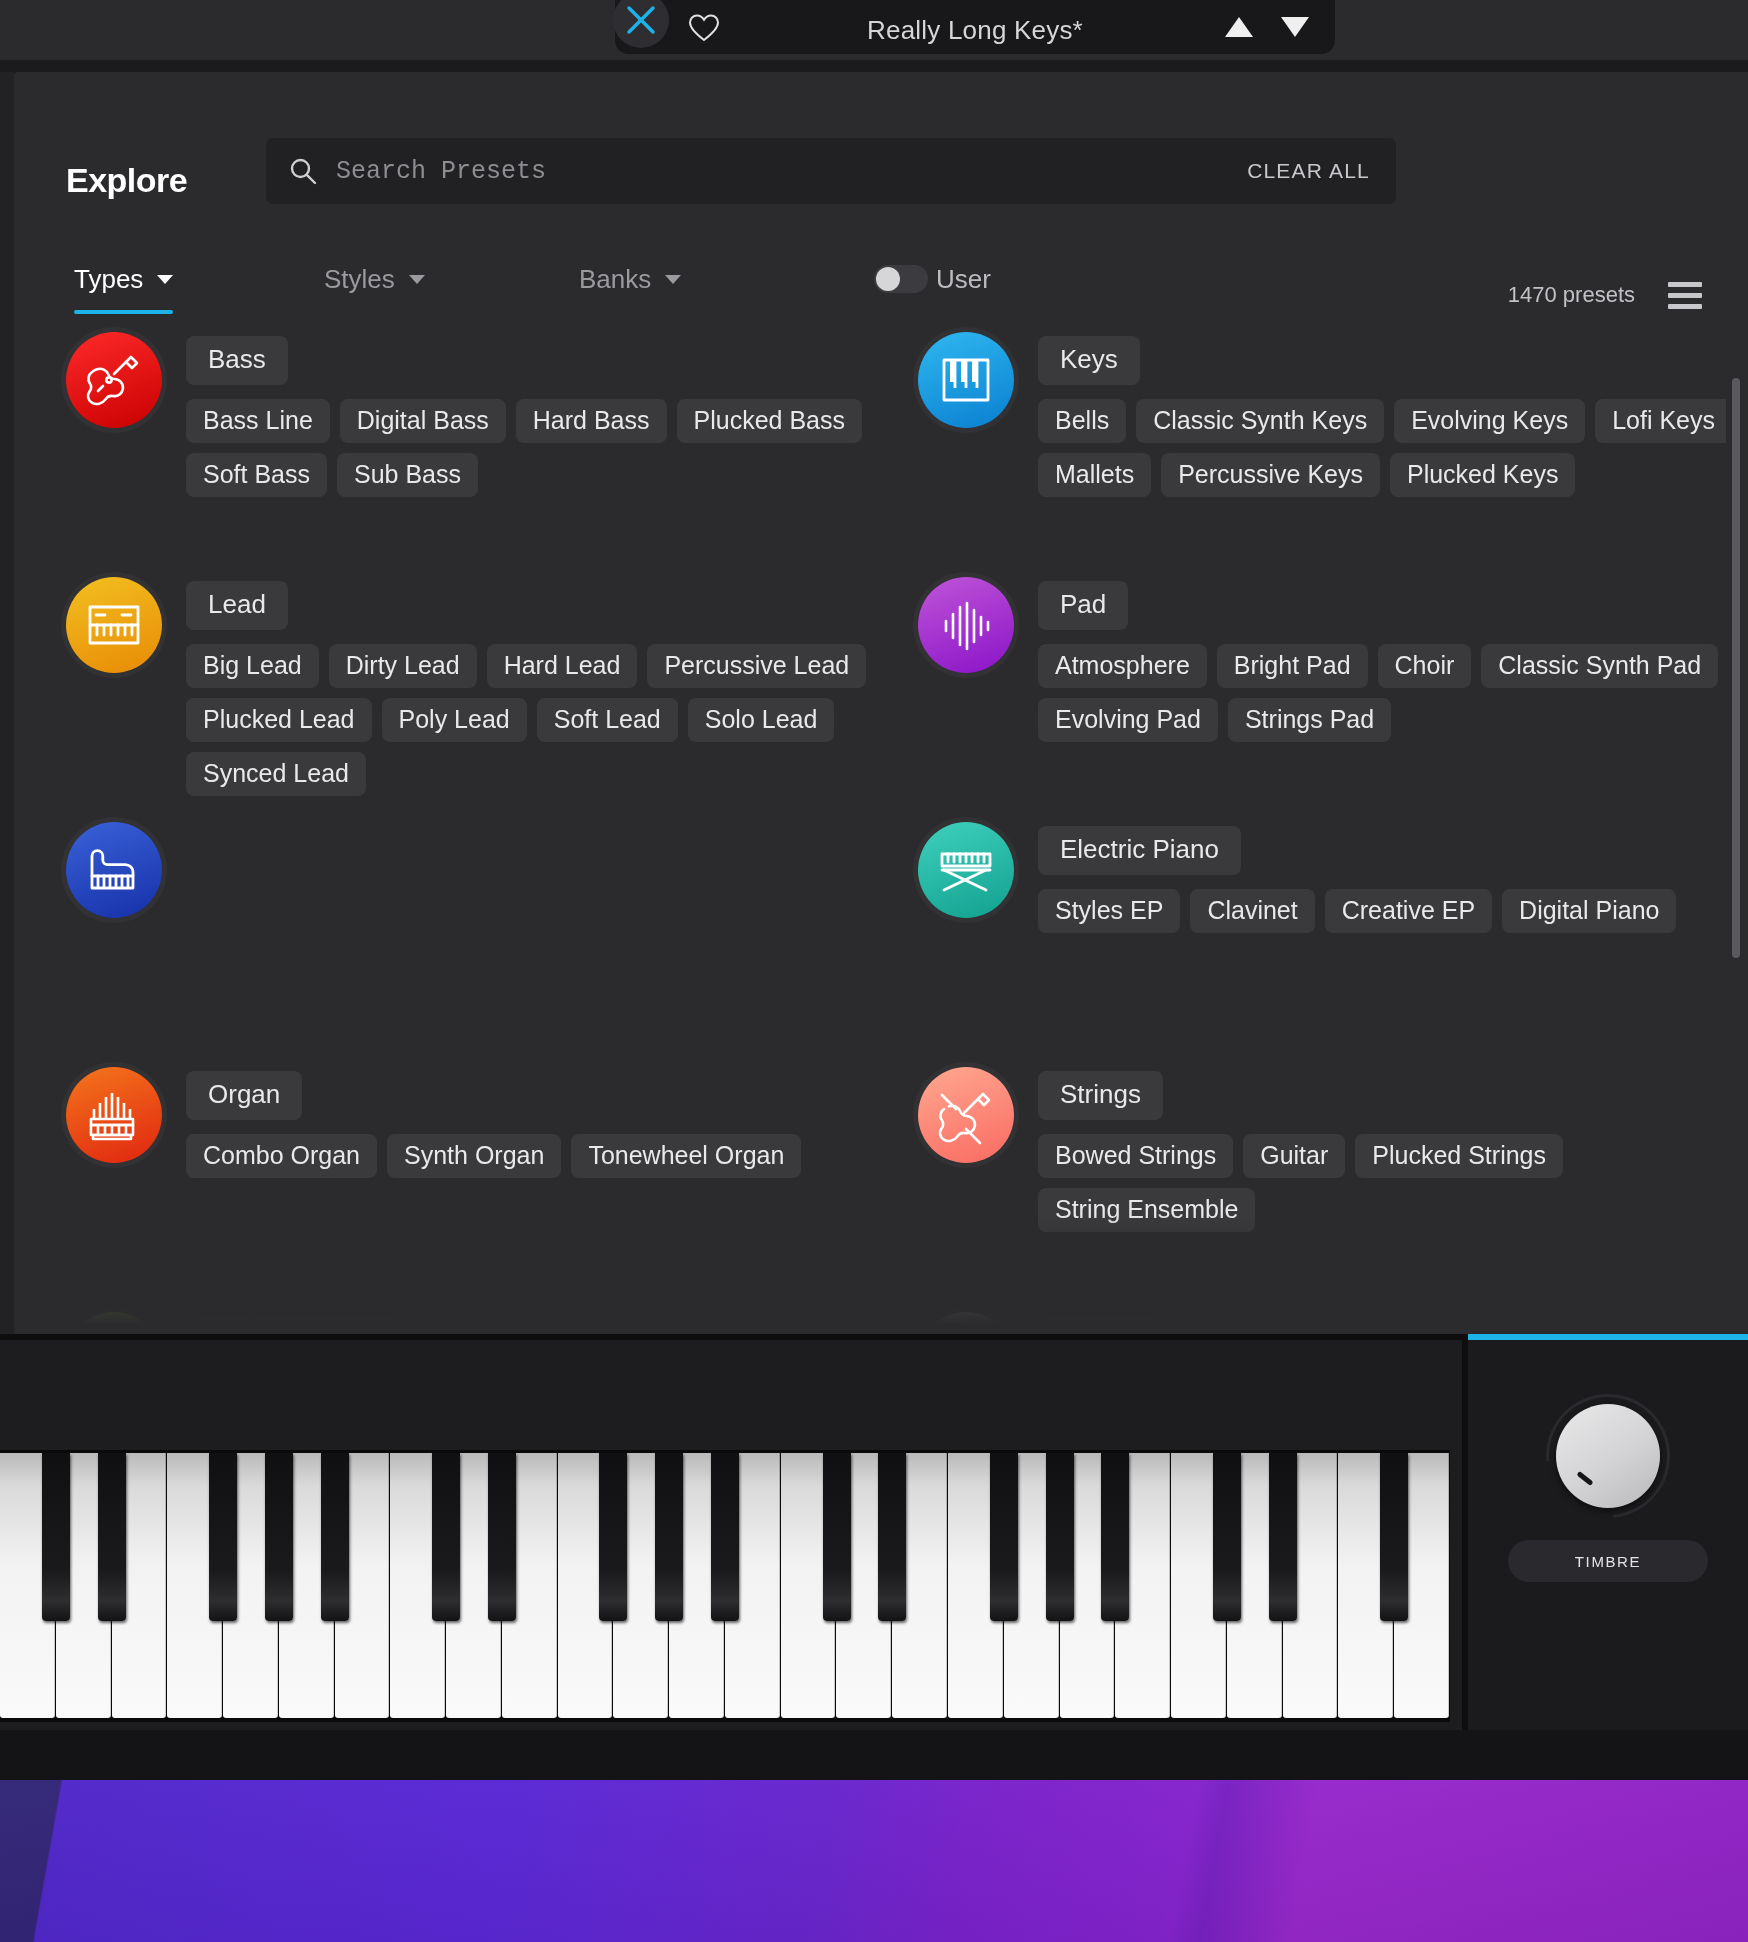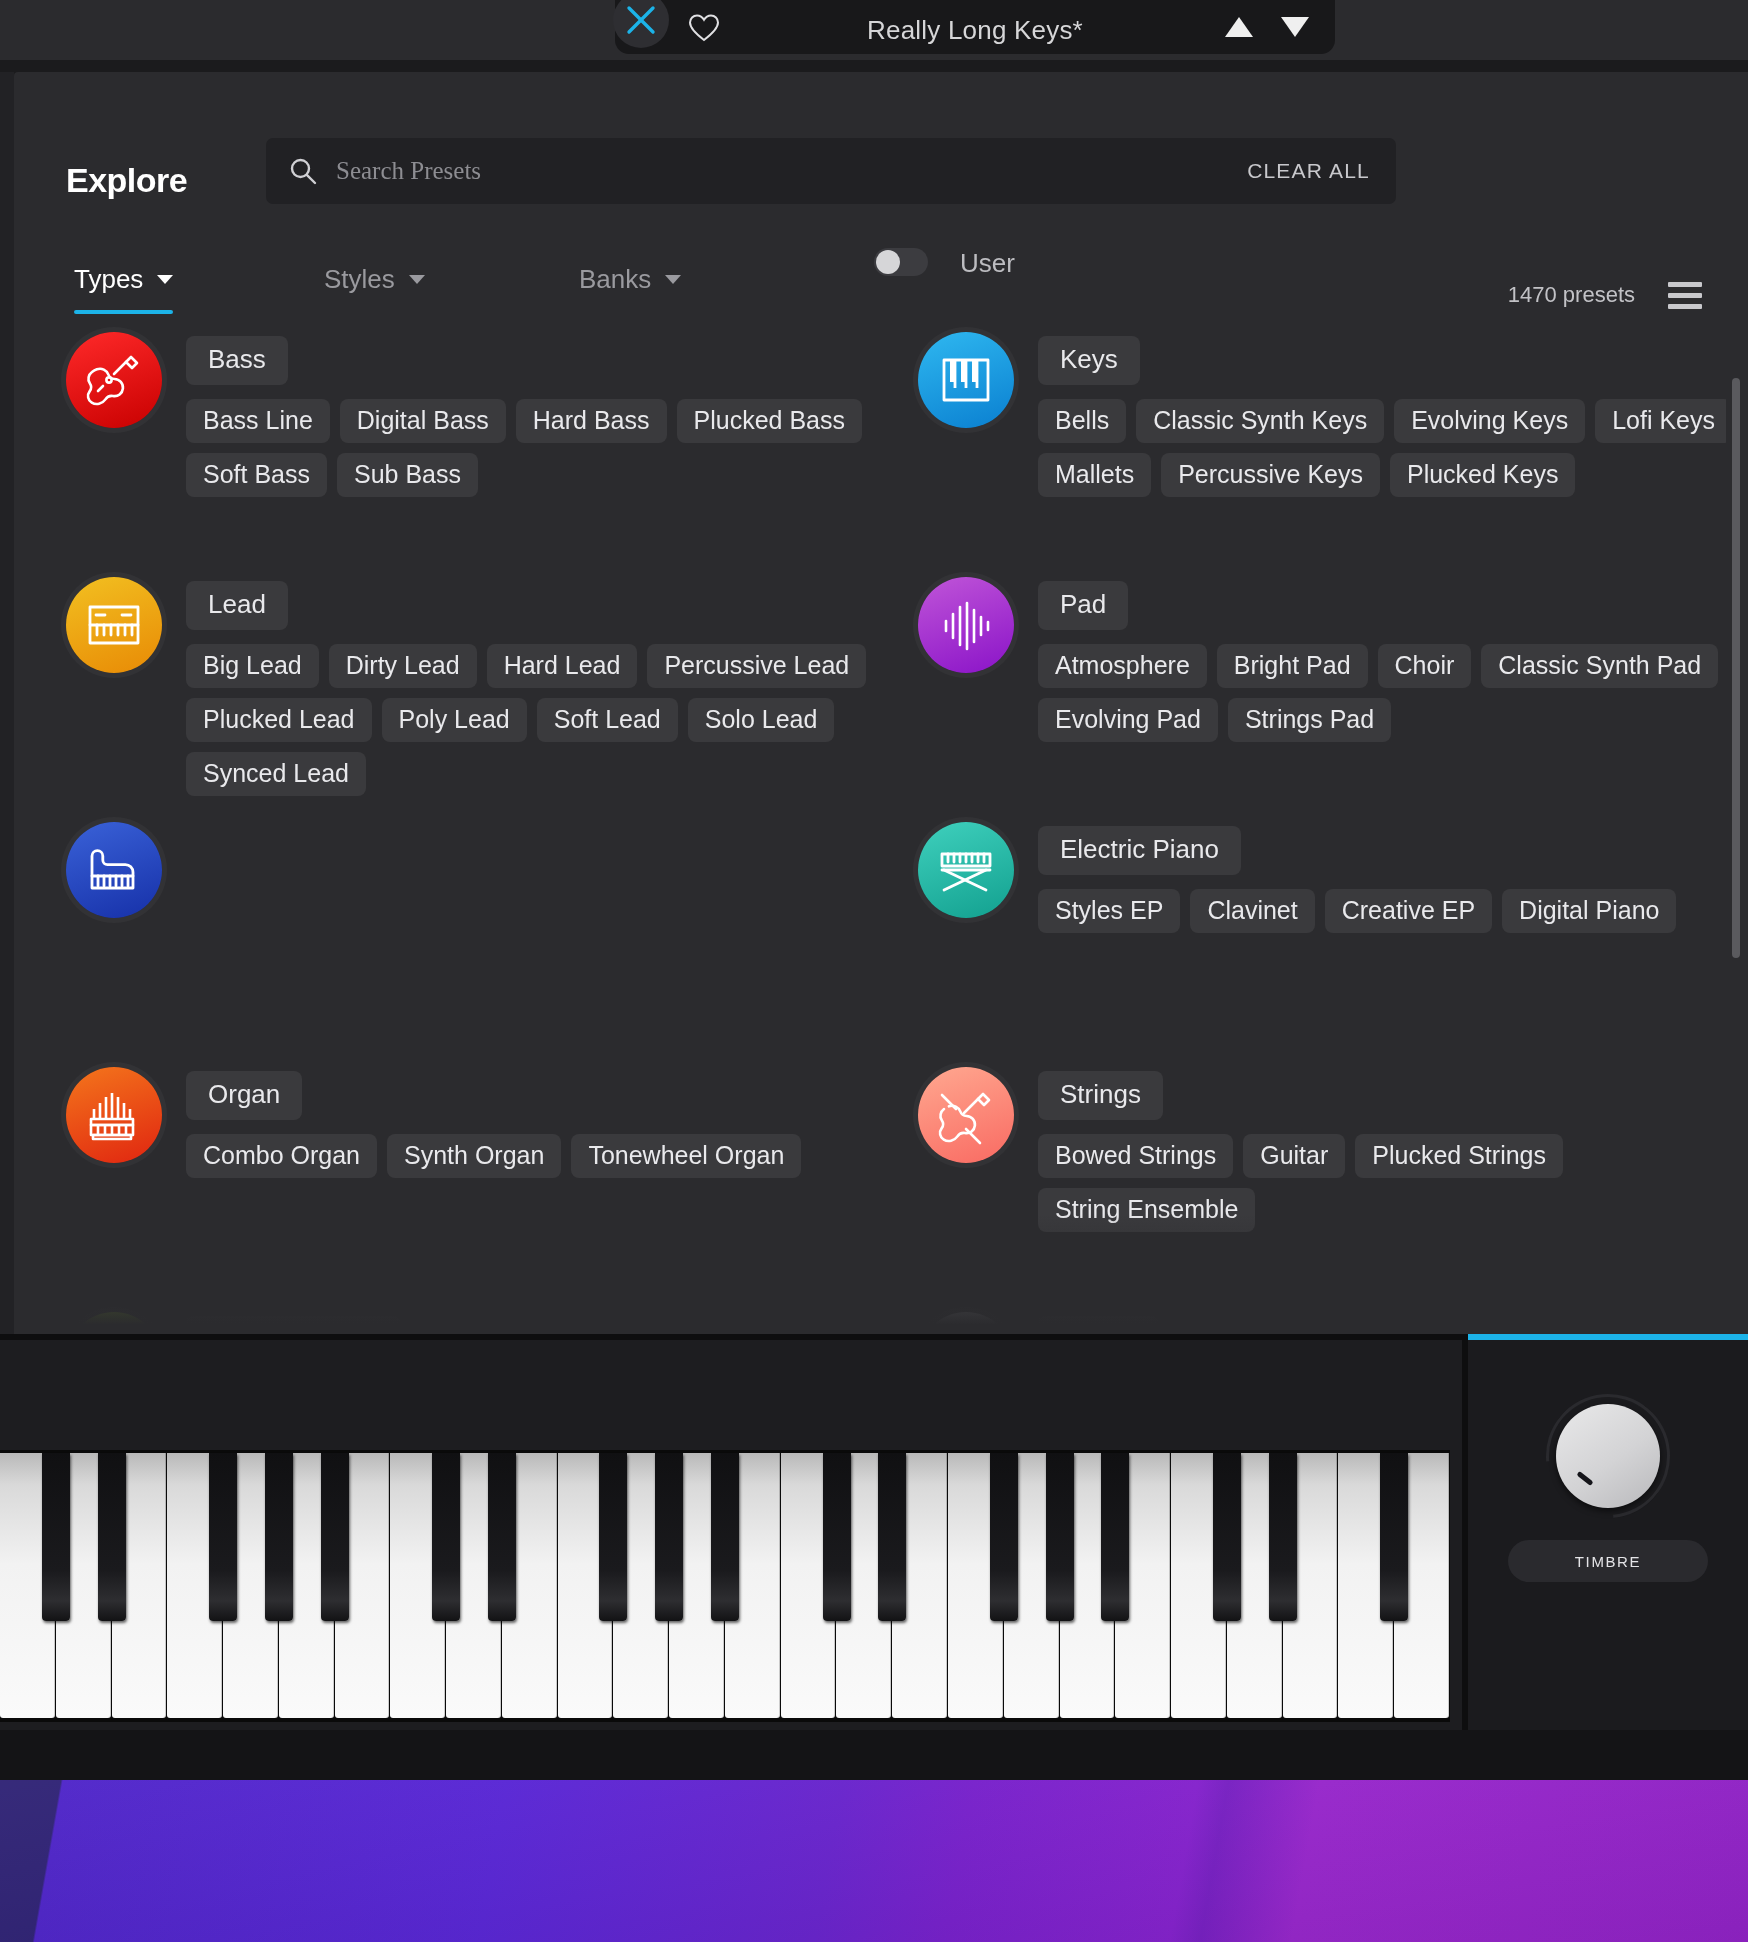--- a/index.html
+++ b/index.html
@@ -89,21 +89,21 @@
     letter-spacing: -.5px;
   }
   .searchbar {
     position: absolute; left: 252px; top: 66px; width: 1130px; height: 66px;
     background: #212124; border-radius: 7px;
     display: flex; align-items: center;
   }
   .search-icon { margin-left: 22px; width: 30px; height: 30px; flex: none; }
   .search-input {
     flex: 1; background: transparent; border: none; outline: none;
-    color: #e8e8ea; font-size: 25px; font-family: Liberation Serif, serif;
+    color: #e8e8ea; font-size: 25px; font-family: Liberation Mono, monospace;
     margin-left: 18px; padding: 0;
   }
   .search-input::placeholder { color: #8d8d92; }
   .clear-all {
     margin-right: 26px; color: #c8c8cc; font-size: 21px; letter-spacing: 1.2px;
     white-space: nowrap;
   }
 
   
   .filters {
@@ -123,21 +123,21 @@
   .filter-tab .underline {
     position: absolute; left: 0; bottom: -4px; width: 100%; height: 4px;
     background: #1cb3e8; border-radius: 2px;
   }
   #tab-types { left: 60px; }
   #tab-styles { left: 310px; }
   #tab-banks { left: 565px; }
 
   .user-toggle-wrap {
     position: absolute; left: 860px; top: 0; height: 62px;
-    display: flex; gap: 32px;
+    display: flex; align-items: center; gap: 8px;
   }
   .toggle {
     width: 54px; height: 28px; border-radius: 14px;
     background: #3c3c40; position: relative; flex: none;
   }
   .toggle .nub {
     position: absolute; left: 2px; top: 2px;
     width: 24px; height: 24px; border-radius: 50%;
     background: #d6d6d8;
   }

